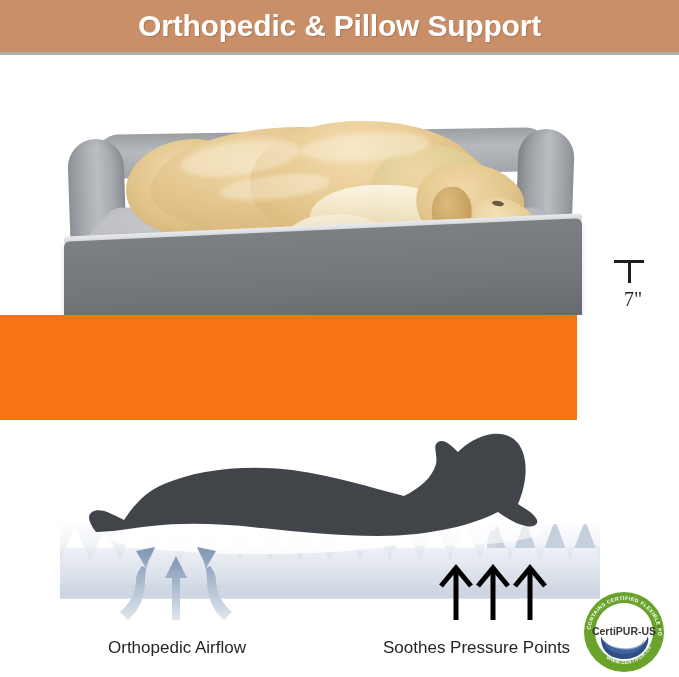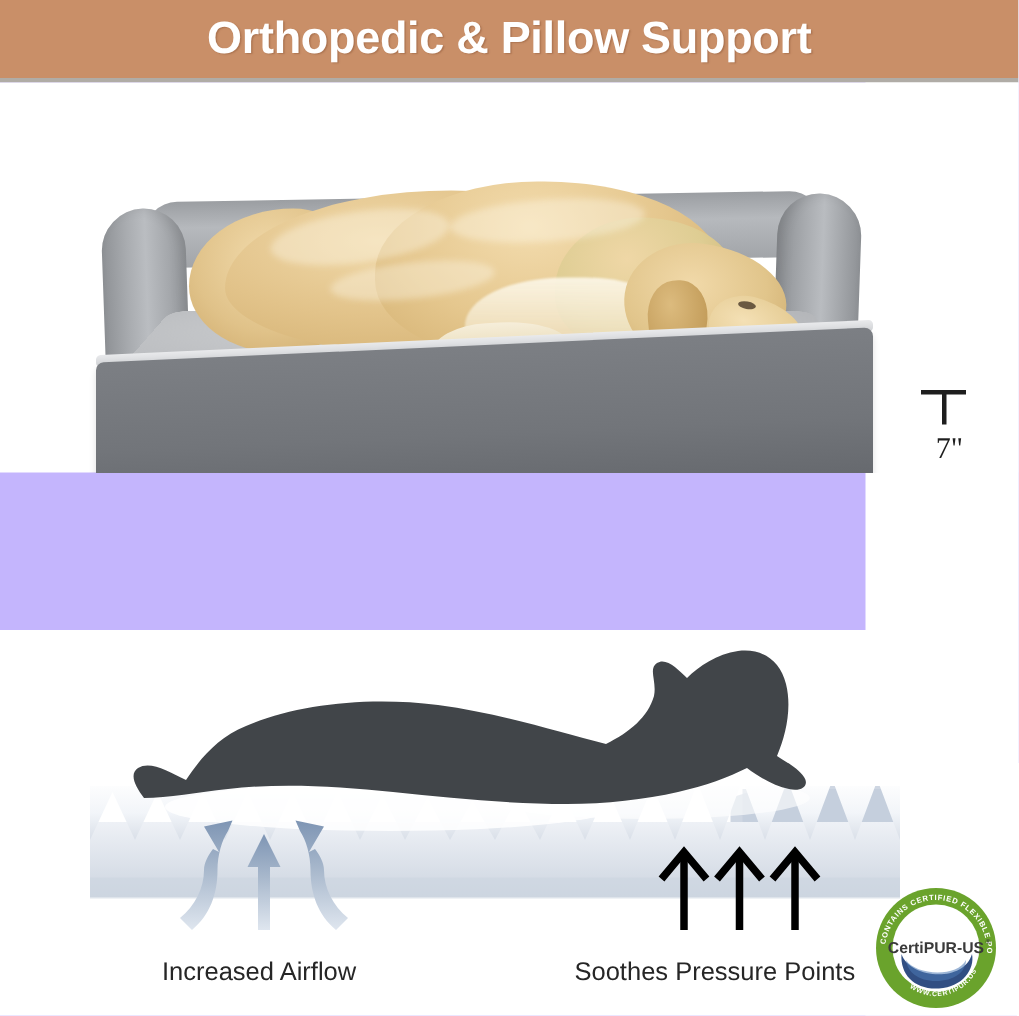--- a/index.html
+++ b/index.html
@@ -2,21 +2,21 @@
 <html><head>
 <meta charset="utf-8">
 <style>
   * { box-sizing: border-box; margin: 0; padding: 0; }
   html, body {
     width: 679px; height: 677px;
     background: #ffffff;
     font-family: "Liberation Sans", sans-serif;
     overflow: hidden;
   }
-  #page { position: relative; width: 577px; height: 677px; background: #c4b5fd; }
+  #page { position: relative; width: 577px; height: 677px; background: #f97316; }
 
   
   .header-banner {
     position: absolute; left: 0; top: 0; width: 679px; height: 52px;
     background: #c98f68;
     display: flex; align-items: center; justify-content: center;
   }
   .header-title {
     color: #ffffff;
     font-size: 30px; font-weight: bold;
@@ -401,21 +401,21 @@
           <polyline points="478,166 493,148 508,166" stroke-width="5"></polyline>
         </g>
         <g>
           <line x1="530" y1="200" x2="530" y2="150"></line>
           <polyline points="515,166 530,148 545,166" stroke-width="5"></polyline>
         </g>
       </g>
     </svg>
   </div>
 
-  <div class="diag-caption cap-airflow">Increased Airflow</div>
+  <div class="diag-caption cap-airflow">Orthopedic Airflow</div>
   <div class="diag-caption cap-pressure">Soothes Pressure Points</div>
 
   <div class="certipur">
     <svg width="88" height="84" viewBox="0 0 88 84">
       <defs>
         <path id="arcTop" d="M 10,44 A 34,34 0 0 1 78,44" fill="none"></path>
         <path id="arcBot" d="M 14,44 A 30,30 0 0 0 74,44" fill="none"></path>
       </defs>
 
       <circle cx="44" cy="42" r="40" fill="#6aa32c"></circle>

